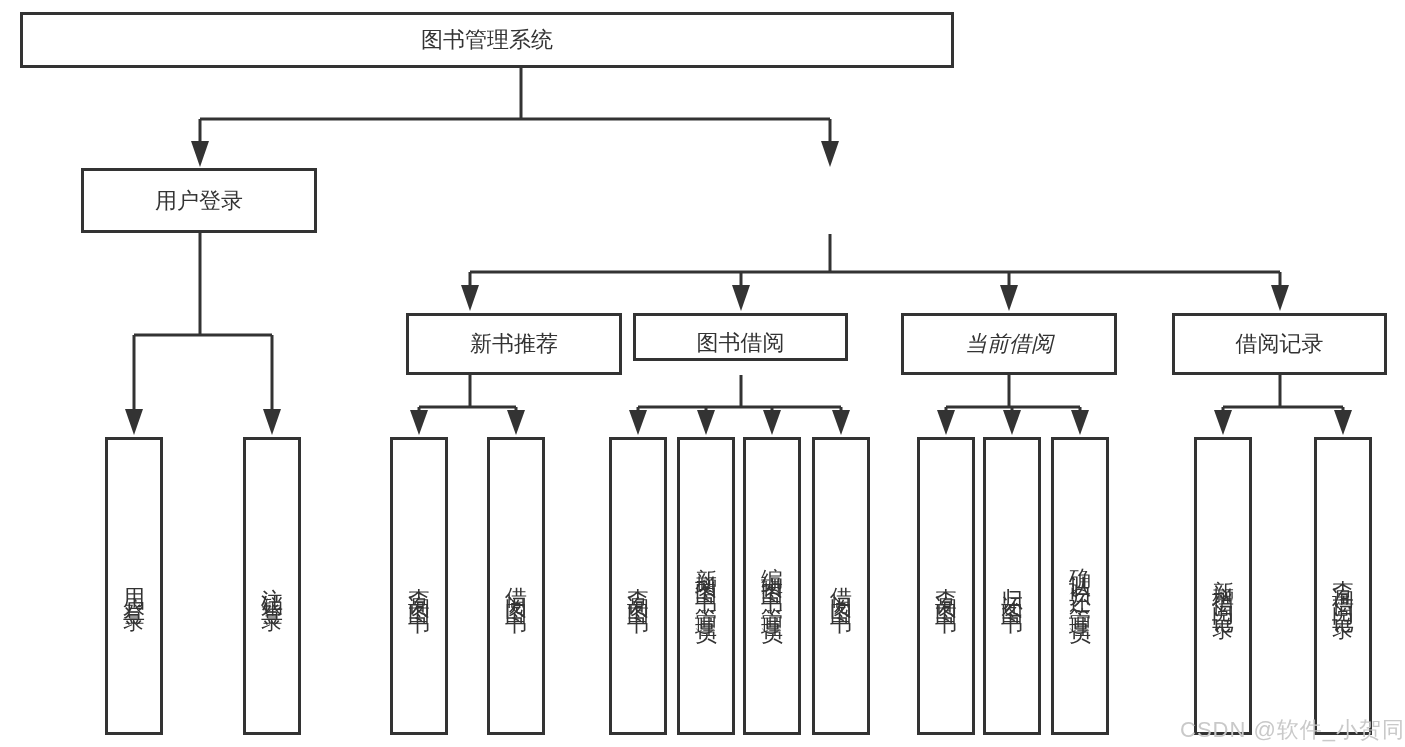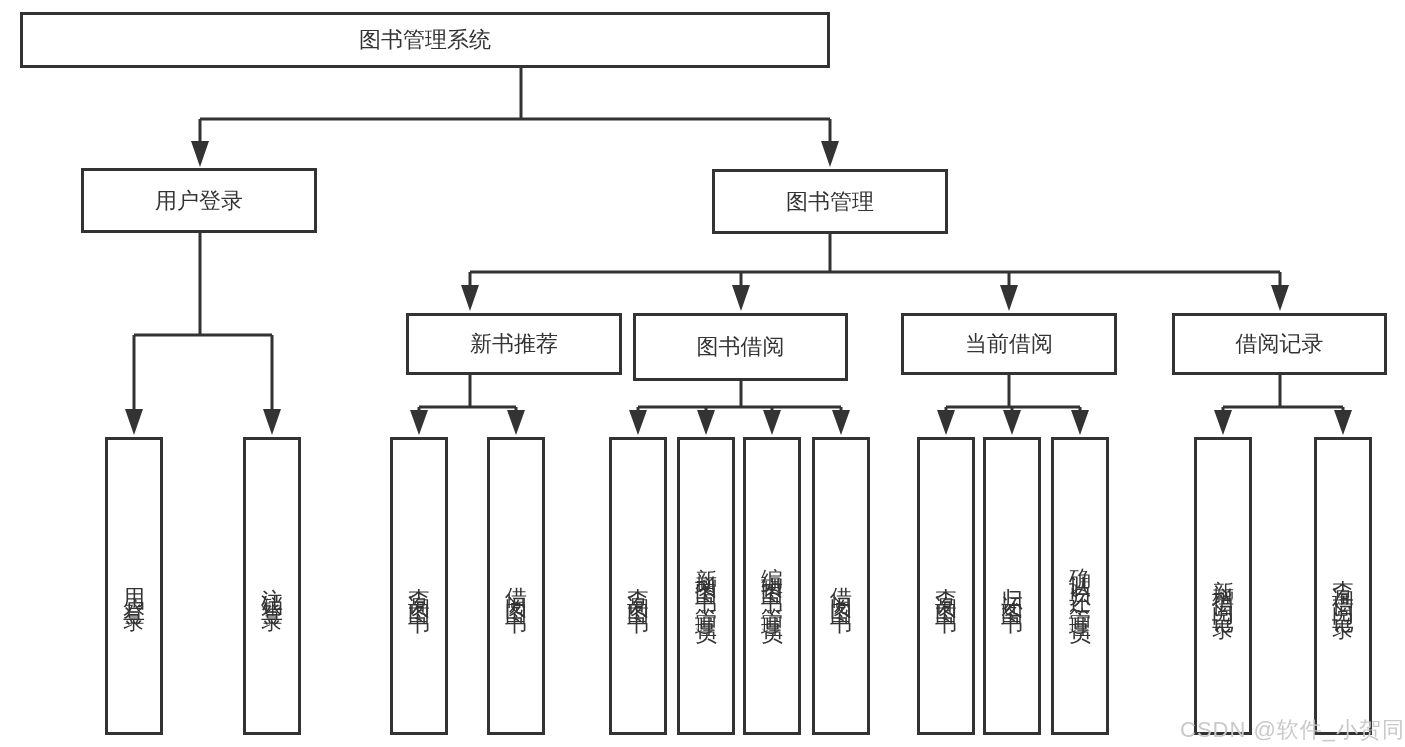--- a/index.html
+++ b/index.html
@@ -22,26 +22,26 @@
   .node{
     position:absolute;
     box-sizing:border-box;
     border:3px solid var(--line);
     background:var(--bg);
     display:flex;align-items:center;justify-content:center;
     color:var(--text);
     font-size:22px;
     white-space:nowrap;
   }
-  .n-root {left:20px;  top:12px;  width:810px; height:56px;justify-content:center;}
+  .n-root {left:20px;  top:12px;  width:934px; height:56px;justify-content:center;}
   .n-l2-0 {left:81px;  top:168px; width:236px;  height:65px;}
   .n-l2-1 {left:712px; top:169px; width:236px;  height:65px;}
   .n-l3-0 {left:362px; top:313px; width:216px;  height:62px;margin-left:44px;}
-  .n-l3-1 {left:633px; top:313px; width:215px;  height:68px;}
-  .n-l3-2 {left:901px; top:313px; width:216px;  height:62px;}
+  .n-l3-1 {left:633px; top:313px; width:215px;  height:48px;align-items:flex-end;}
+  .n-l3-2 {left:901px; top:313px; width:216px;  height:62px;font-style:italic;}
   .n-l3-3 {left:1172px;top:313px; width:215px;  height:62px;}
   .leaf{
     position:absolute;
     box-sizing:border-box;
     top:437px;width:58px;height:298px;
     border:3px solid var(--line);
     background:var(--bg);
     display:flex;align-items:center;justify-content:center;
   }
   .leaf .v{
@@ -134,23 +134,20 @@
       <polygon class="a" points="1334,410 1352,410 1343,435"></polygon>
   </svg>
 
   <div class="node n-root">
     <span>图书管理系统</span>
   </div>
 
   <div class="node n-l2-0">
     <span>用户登录</span>
   </div>
-  <div class="node n-l2-1">
-    <span>图书管理</span>
-  </div>
 
   <div class="node n-l3-0">
     <span>新书推荐</span>
   </div>
   <div class="node n-l3-1">
     <span>图书借阅</span>
   </div>
   <div class="node n-l3-2">
     <span>当前借阅</span>
   </div>

